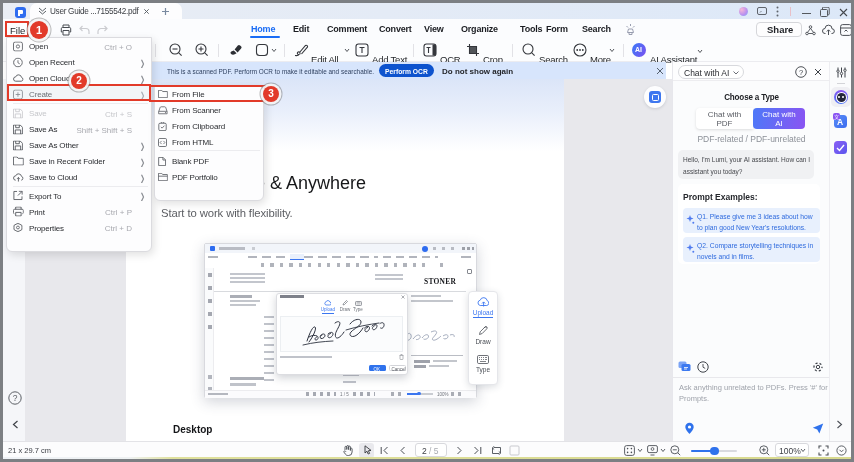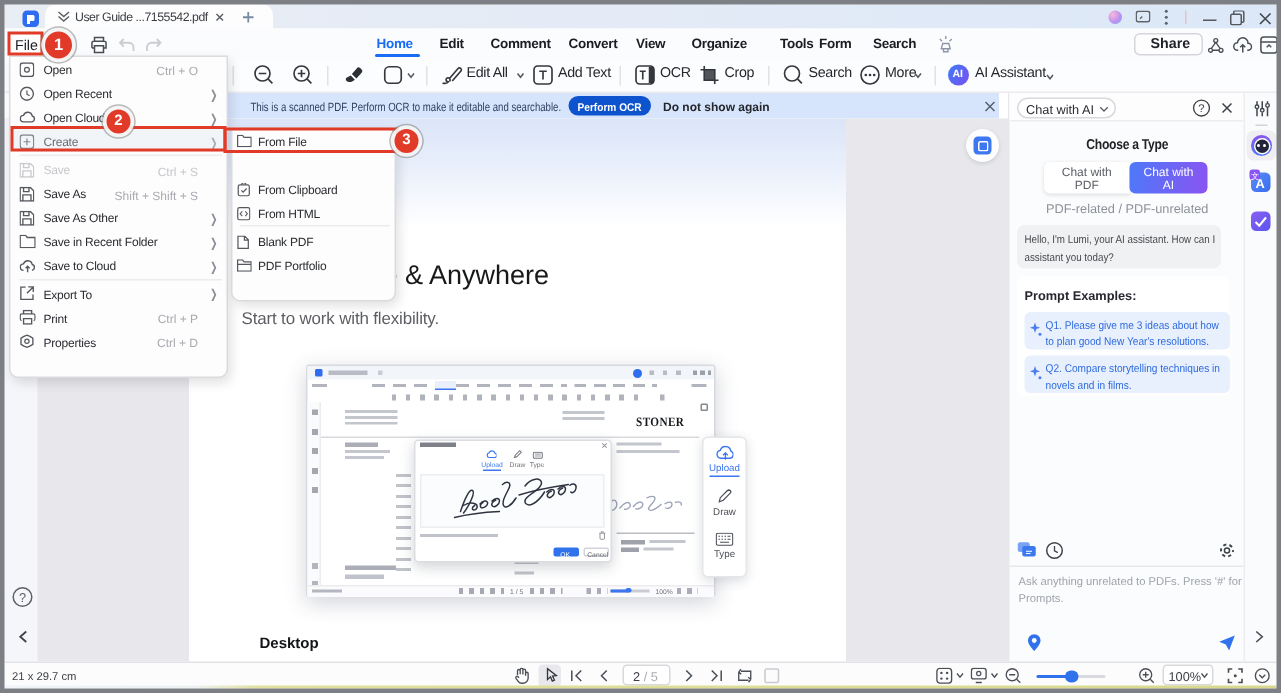--- a/index.html
+++ b/index.html
@@ -16,21 +16,21 @@
   #logo { position:absolute; left:12px; top:4px; width:11px; height:11px; background:#2e6cf0; border-radius:3px; }
   #logo:after { content:""; position:absolute; left:3px; top:2.5px; width:5px; height:4px; background:#fff; border-radius:1px; }
   #logo:before { content:""; position:absolute; left:3px; top:2.5px; width:1.6px; height:6.5px; background:#fff; }
   .tabtxt { position:absolute; left:20px; top:4px; font-size:8.2px; letter-spacing:-0.3px; color:#3a3d42; white-space:nowrap; }
   
   #row2 { position:absolute; left:3px; top:19px; width:848px; height:21px; background:#fbfcfe; }
   .mitem { position:absolute; top:5px; font-size:9px; font-weight:700; letter-spacing:-0.2px; color:#1b1d22; }
   
   #row3 { position:absolute; left:3px; top:40px; width:848px; height:22px; background:#fcfdfe; border-bottom:1px solid #ececf0;}
   .ticon { position:absolute; top:3px; }
-  .tlabel { position:absolute; top:3px; font-size:9.5px; letter-spacing:-0.2px; color:#25282c; white-space:nowrap;}
+  .tlabel { position:absolute; top:14px; font-size:9.5px; letter-spacing:-0.2px; color:#25282c; white-space:nowrap;}
   .tdiv { position:absolute; top:4px; width:1px; height:13px; background:#e2e2e6; }
   
   #bluebar { position:absolute; left:150px; top:62px; width:516px; height:17px; background:#d7e5fc; }
   
   #docarea { position:absolute; left:3px; top:79px; width:669px; height:362px; background:#e8e8ec; }
   #page { position:absolute; left:123px; top:0px; width:438px; height:362px; background:#fff; }
   #pagegrad { position:absolute; left:0; top:0; width:438px; height:72px;
      background:linear-gradient(180deg,#dbe5f8 0%, #e9effb 45%, #ffffff 100%); }
   
   #rpanel { position:absolute; left:672px; top:62px; width:157px; height:379px; background:#fbfcfd; border-left:1px solid #e7e7ec;}
@@ -629,20 +629,26 @@
       <div class="sc">Ctrl + D</div>
     </div>
   </div>
   <div id="smenu">
     <div class="srow" style="top:0px">
       <svg width="12" height="10" viewBox="0 0 12 10">
         <path d="M0.5 9.5 V0.5 h4 l1.2 1.5 H11.5 v7.5 Z" fill="none" stroke="#55585e" stroke-width="1"></path>
       </svg>
       <div class="lab">From File</div>
     </div>
+    <div class="srow" style="top:16px">
+      <svg width="12" height="11" viewBox="0 0 12 11">
+        <path d="M1 6.5 L2.5 2 a1.4 1.4 0 0 1 1.3 -1 H8.2 a1.4 1.4 0 0 1 1.3 1 L11 6.5 M0.8 6.5 H11.2 V9.5 H0.8 Z M8.5 8 h1.5" fill="none" stroke="#55585e" stroke-width="0.95"></path>
+      </svg>
+      <div class="lab">From Scanner</div>
+    </div>
     <div class="srow" style="top:32px">
       <svg width="11" height="11" viewBox="0 0 11 11">
         <rect x="1" y="1.5" width="9" height="9" rx="1.5" fill="none" stroke="#55585e" stroke-width="1"></rect>
         <path d="M3.8 1.5 a1.7 1.7 0 0 1 3.4 0 M3.5 6 L5 7.5 L7.8 4.5" fill="none" stroke="#55585e" stroke-width="0.95"></path>
       </svg>
       <div class="lab">From Clipboard</div>
     </div>
     <div class="srow" style="top:48px">
       <svg width="11" height="11" viewBox="0 0 11 11">
         <rect x="0.6" y="0.6" width="9.8" height="9.8" rx="1.5" fill="none" stroke="#55585e" stroke-width="1"></rect>

